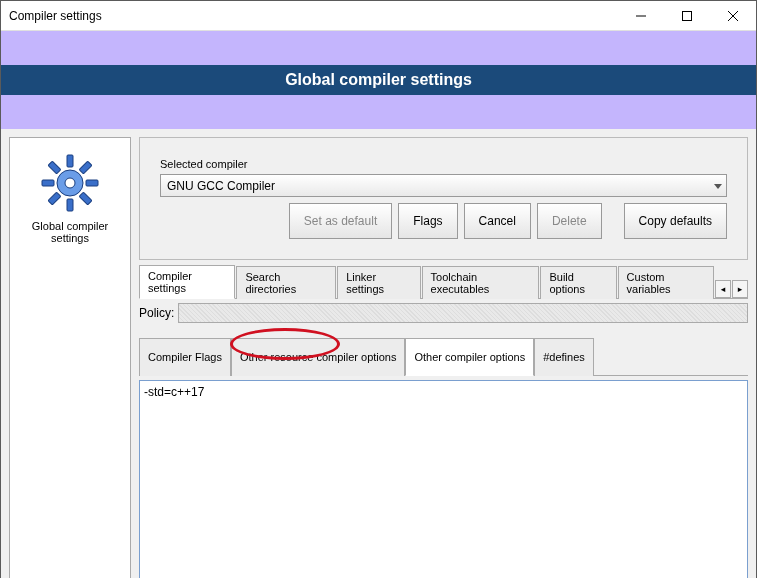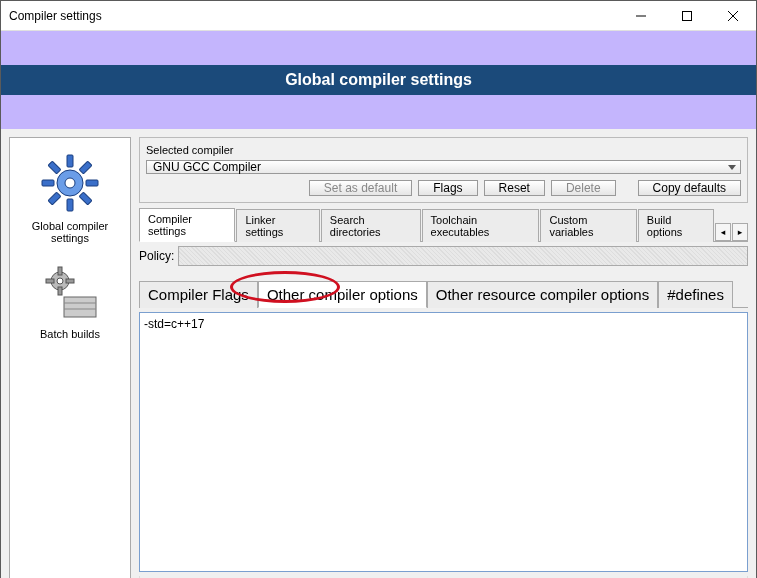--- a/index.html
+++ b/index.html
@@ -17,40 +17,40 @@
     .body { flex: 1; display: flex; padding: 8px; gap: 8px; background: #f0f0f0; }
 
     .sidebar { width: 122px; border: 1px solid #aaa; background: #fff; display: flex; flex-direction: column; align-items: center; padding: 6px 0; gap: 4px; }
     .sidebar-item { display: flex; flex-direction: column; align-items: center; width: 100%; padding: 4px 2px; cursor: default; }
     .sidebar-item.selected { }
     .sidebar-icon { width: 70px; height: 70px; display: flex; align-items: center; justify-content: center; }
     .sidebar-label { font-size: 11px; text-align: center; margin-top: 2px; }
 
     .main { flex: 1; display: flex; flex-direction: column; gap: 4px; }
 
-    .fieldset { border: 1px solid #bbb; padding: 6px; }
+    .fieldset { border: 1px solid #bbb; padding: 20px; }
     .fieldset-label { font-size: 11px; margin-bottom: 4px; }
-    .combo { width: 100%; height: 14px; border: 1px solid #999; background: linear-gradient(#fff,#e9e9e9); padding: 0 20px 0 6px; position: relative; font-size: 12px; display: flex; align-items: center; }
+    .combo { width: 100%; height: 23px; border: 1px solid #999; background: linear-gradient(#fff,#e9e9e9); padding: 0 20px 0 6px; position: relative; font-size: 12px; display: flex; align-items: center; }
     .combo-arrow { position: absolute; right: 4px; top: 50%; transform: translateY(-50%); }
     .btn-row { display: flex; gap: 6px; margin-top: 6px; }
     .btn-row-spacer { flex: 1; }
-    .btn { height: 16px; padding: 0 14px; border: 1px solid #999; background: linear-gradient(#fff,#e5e5e5); font-size: 12px; cursor: default; display: flex; align-items: center; justify-content: center; }
+    .btn { height: 36px; padding: 0 14px; border: 1px solid #999; background: linear-gradient(#fff,#e5e5e5); font-size: 12px; cursor: default; display: flex; align-items: center; justify-content: center; }
     .btn.disabled { color: #888; }
 
     .tabstrip { display: flex; align-items: flex-end; border-bottom: 1px solid #aaa; position: relative; }
     .tab { padding: 4px 8px; border: 1px solid #aaa; border-bottom: none; background: #ececec; font-size: 11px; margin-right: 1px; position: relative; top: 1px; cursor: default; }
     .tab.active { background: #fff; border-bottom: 1px solid #fff; }
     .tabstrip .nav-arrows { margin-left: auto; display: flex; gap: 1px; }
     .nav-arrow { width: 16px; height: 18px; border: 1px solid #aaa; background: #f5f5f5; display: flex; align-items: center; justify-content: center; font-size: 9px; }
 
     .policy-row { display: flex; align-items: center; gap: 4px; margin: 0 0; }
     .policy-combo { flex: 1; height: 20px; background: repeating-linear-gradient(45deg,#ddd,#ddd 1px,#e9e9e9 1px,#e9e9e9 3px); border: 1px solid #aaa; }
 
     .subtabs { display: flex; border-bottom: 1px solid #aaa; margin-top: 10px; position: relative; }
-    .subtab { padding: 4px 8px; border: 1px solid #aaa; border-bottom: none; background: #ececec; font-size: 15px; margin-right: 0; position: relative; top: 1px; cursor: default; }
+    .subtab { padding: 12px 8px; border: 1px solid #aaa; border-bottom: none; background: #ececec; font-size: 11px; margin-right: 0; position: relative; top: 1px; cursor: default; }
     .subtab.active { background: #fff; border-bottom: 1px solid #fff; }
 
     .highlight-ellipse { position: absolute; border: 3px solid #d01020; border-radius: 50%; width: 110px; height: 32px; left: 91px; top: -9px; pointer-events: none; }
 
     .textarea { width: 100%; height: 260px; border: 1px solid #7a9fcf; background: #fff; padding: 4px; font-family: "Segoe UI", sans-serif; font-size: 12px; resize: none; outline: none; }
     .scrollbar-bottom { height: 16px; background: #f0f0f0; border: 1px solid #ddd; border-top: none; display: flex; justify-content: space-between; align-items: center; padding: 0 2px; }
     .sb-arrow { color: #888; font-size: 10px; }
 
     .footer { display: flex; justify-content: flex-end; gap: 8px; padding: 10px; background: #f0f0f0; border-top: 1px solid #ddd; }
     .footer .btn { min-width: 80px; }
@@ -101,86 +101,68 @@
               <rect x="29" y="48" width="6" height="12" rx="1" transform="rotate(45 32 32)"></rect>
               <rect x="4" y="29" width="12" height="6" rx="1" transform="rotate(45 32 32)"></rect>
               <rect x="48" y="29" width="12" height="6" rx="1" transform="rotate(45 32 32)"></rect>
             </g>
           </svg>
         </div>
         <div class="sidebar-label">Global compiler settings</div>
       </div>
 
 
-      <div class="sidebar-item">
-        <div class="sidebar-icon">
-          <svg width="64" height="64" viewBox="0 0 64 64">
-            <g fill="#999" stroke="#555" stroke-width="1">
-              <circle cx="22" cy="22" r="9" fill="#bbb"></circle>
-              <circle cx="22" cy="22" r="3" fill="#fff"></circle>
-              <rect x="20" y="8" width="4" height="8"></rect>
-                <rect x="20" y="28" width="4" height="8"></rect>
-              <rect x="8" y="20" width="8" height="4"></rect>
-                <rect x="28" y="20" width="8" height="4"></rect>
-            </g>
-            <rect x="26" y="38" width="32" height="20" fill="#ccc" stroke="#666"></rect>
-            <line x1="26" y1="44" x2="58" y2="44" stroke="#888"></line>
-            <line x1="26" y1="50" x2="58" y2="50" stroke="#888"></line>
-          </svg>
-        </div>
-        <div class="sidebar-label">Batch builds</div>
-      </div>
     </div>
 
     <div class="main">
 
       <div class="fieldset">
         <div class="fieldset-label">Selected compiler</div>
         <div class="combo">
           <span>GNU GCC Compiler</span>
           <span class="combo-arrow">
             <svg width="8" height="6">
                 <polygon points="0,0 8,0 4,5" fill="#555"></polygon>
               </svg>
           </span>
         </div>
         <div class="btn-row">
           <div class="btn-row-spacer"></div>
           <div class="btn disabled">Set as default</div>
           <div class="btn">Flags</div>
-          <div class="btn">Reset</div>
+          <div class="btn">Cancel</div>
           <div class="btn disabled">Delete</div>
           <div style="width:10px"></div>
           <div class="btn">Copy defaults</div>
         </div>
       </div>
 
       <div class="tabstrip">
         <div class="tab active">Compiler settings</div>
+        <div class="tab">Search directories</div>
         <div class="tab">Linker settings</div>
-        <div class="tab">Search directories</div>
         <div class="tab">Toolchain executables</div>
+        <div class="tab">Build options</div>
         <div class="tab">Custom variables</div>
-        <div class="tab">Build options</div>
         <div class="nav-arrows">
           <div class="nav-arrow">◂</div>
           <div class="nav-arrow">▸</div>
         </div>
       </div>
 
       <div class="policy-row">
         <span>Policy:</span>
         <div class="policy-combo"></div>
       </div>
 
       <div style="position:relative">
         <div class="subtabs">
           <div class="subtab">Compiler Flags</div>
+          <div class="subtab">Other resource compiler options</div>
           <div class="subtab active">Other compiler options</div>
-          <div class="subtab">Other resource compiler options</div>
           <div class="subtab">#defines</div>
           <div class="highlight-ellipse"></div>
         </div>
       </div>
 
       <textarea class="textarea" style="">-std=c++17</textarea>
       <div class="scrollbar-bottom">
         <span class="sb-arrow">&lt;</span>
         <span class="sb-arrow">&gt;</span>
       </div>

